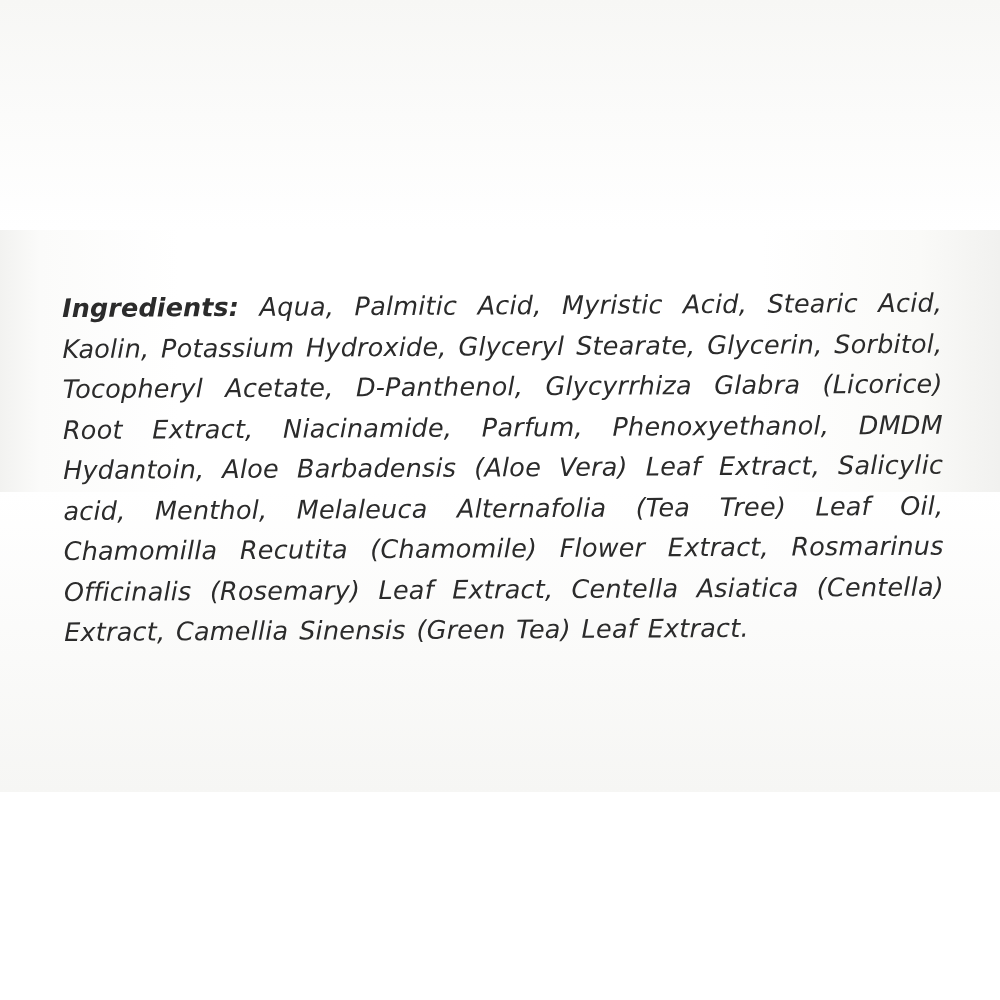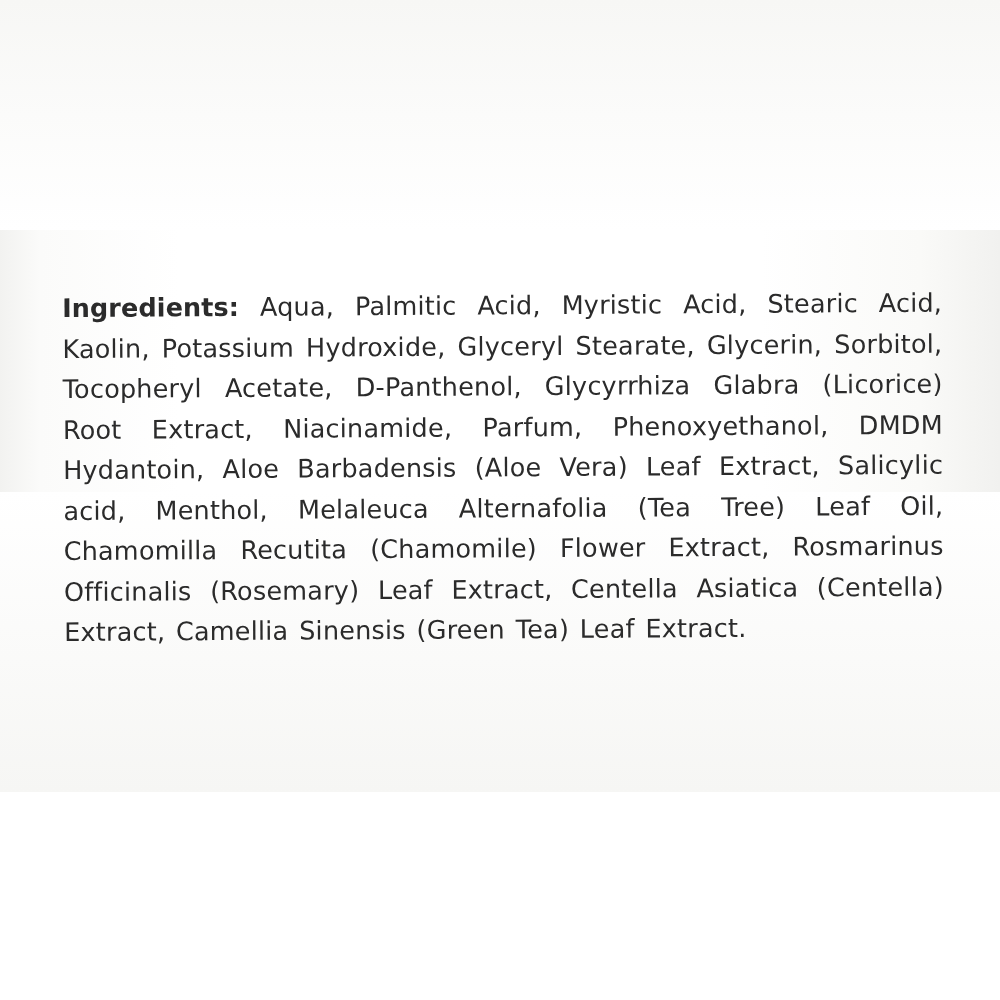--- a/index.html
+++ b/index.html
@@ -19,20 +19,21 @@
     height: 792px;
     background: #ffffff;
     background-image:
       linear-gradient(to right,
         #f2f2f0 0px,
         #fbfbfa 40px,
         #ffffff 180px,
         #ffffff 760px,
         #fafaf8 920px,
         #f1f1ef 1000px);
+    font-style: italic;
   }
   
   .shade-top {
     position: absolute;
     left: 0; right: 0; top: 0;
     height: 230px;
     background: linear-gradient(to bottom, #f7f7f5 0%, #ffffff 100%);
     pointer-events: none;
   }
   .shade-bottom {

